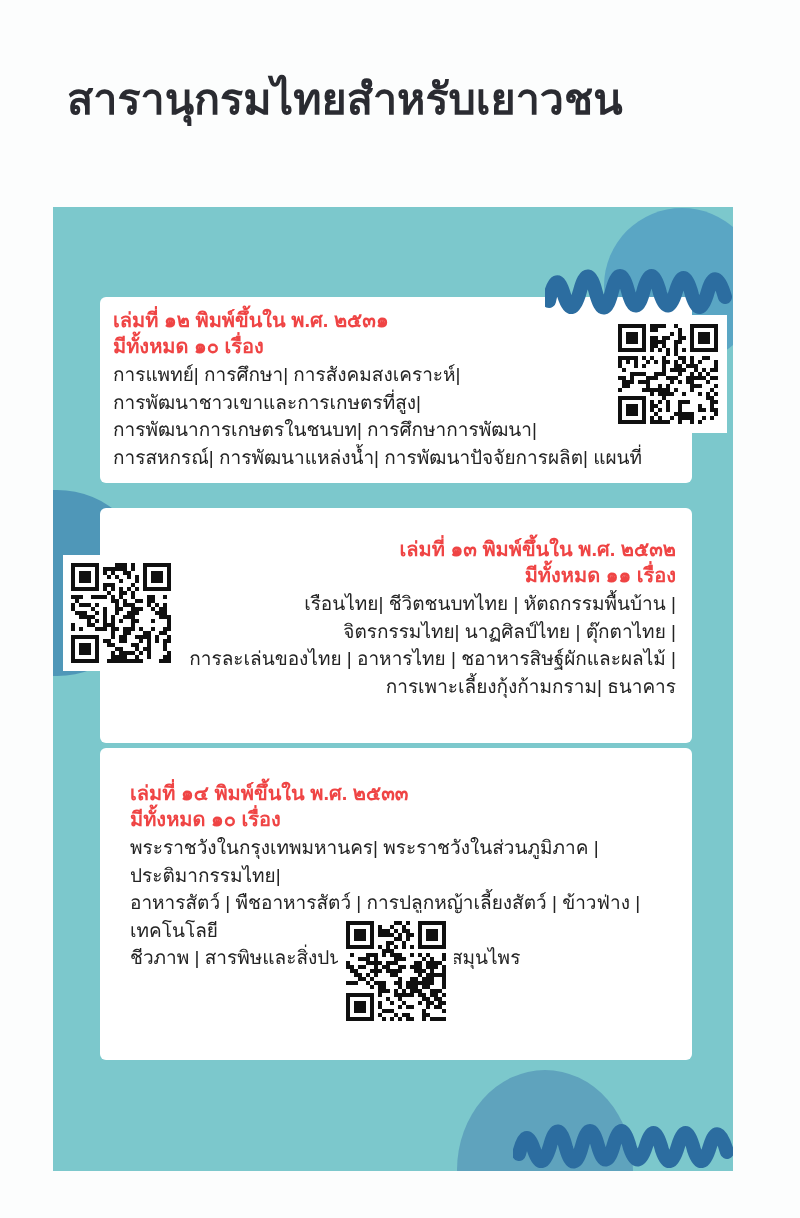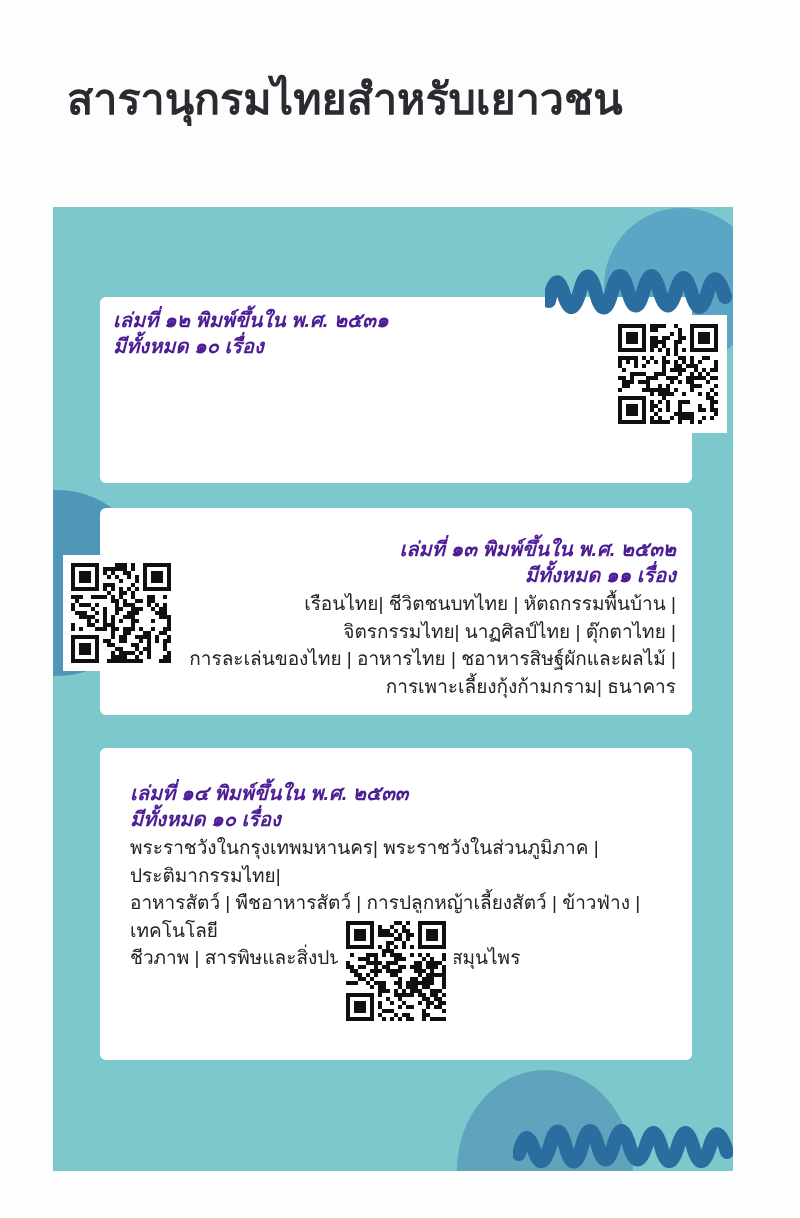--- a/index.html
+++ b/index.html
@@ -18,24 +18,24 @@
   }
   .deco{position:absolute;}
   .circle-tr{left:551px;top:1px;width:156px;height:156px;border-radius:50%;background:#5aa6c4;}
   .circle-left{left:-89px;top:283px;width:186px;height:186px;border-radius:50%;background:#4f97b8;}
   .oval-bottom{left:404px;top:863px;width:176px;height:200px;border-radius:50%;background:#5fa3bd;}
   .card{
     position:absolute;left:47px;width:592px;background:#ffffff;border-radius:6px;
     box-sizing:border-box;color:#232323;
   }
   .card-1{top:90px;height:186px;padding:10px 14px 0 13px;}
-  .card-2{top:301px;height:207px;padding:28px 16px 0 14px;text-align:right;}
+  .card-2{top:301px;height:235px;padding:28px 16px 0 14px;text-align:right;}
   .card-3{top:541px;height:312px;padding:32px 14px 0 30px;}
   .vol-heading,.vol-count{
-    font-weight:700;color:#4c1d95;font-size:20px;line-height:1.3;font-style:italic;
+    font-weight:700;color:#ef4444;font-size:20px;line-height:1.3;
   }
   .vol-topics{
     font-size:19px;line-height:1.45;white-space:pre-line;margin-top:2px;
   }
   .qr-box{
     position:absolute;background:#ffffff;line-height:0;
   }
   .qr-1{left:556px;top:108px;padding:9px;}
   .qr-2{left:10px;top:348px;padding:8px;}
   .qr-3{left:285px;top:706px;padding:8px;}
@@ -50,20 +50,24 @@
 
 <div class="panel">
 
   <div class="deco circle-tr"></div>
   <div class="deco circle-left"></div>
   <div class="deco oval-bottom"></div>
 
   <div class="card card-1">
     <div class="vol-heading">เล่มที่ ๑๒ พิมพ์ขึ้นใน พ.ศ. ๒๕๓๑</div>
     <div class="vol-count">มีทั้งหมด ๑๐ เรื่อง</div>
+    <div class="vol-topics">การแพทย์| การศึกษา| การสังคมสงเคราะห์|
+การพัฒนาชาวเขาและการเกษตรที่สูง|
+การพัฒนาการเกษตรในชนบท| การศึกษาการพัฒนา|
+การสหกรณ์| การพัฒนาแหล่งน้ำ| การพัฒนาปัจจัยการผลิต| แผนที่</div>
   </div>
 
   <div class="card card-2">
     <div class="vol-heading">เล่มที่ ๑๓ พิมพ์ขึ้นใน พ.ศ. ๒๕๓๒</div>
     <div class="vol-count">มีทั้งหมด ๑๑ เรื่อง</div>
     <div class="vol-topics">เรือนไทย| ชีวิตชนบทไทย | หัตถกรรมพื้นบ้าน |
 จิตรกรรมไทย| นาฏศิลป์ไทย | ตุ๊กตาไทย |
 การละเล่นของไทย | อาหารไทย | ชอาหารสิษฐ์ผักและผลไม้ |
 การเพาะเลี้ยงกุ้งก้ามกราม| ธนาคาร</div>
   </div>

